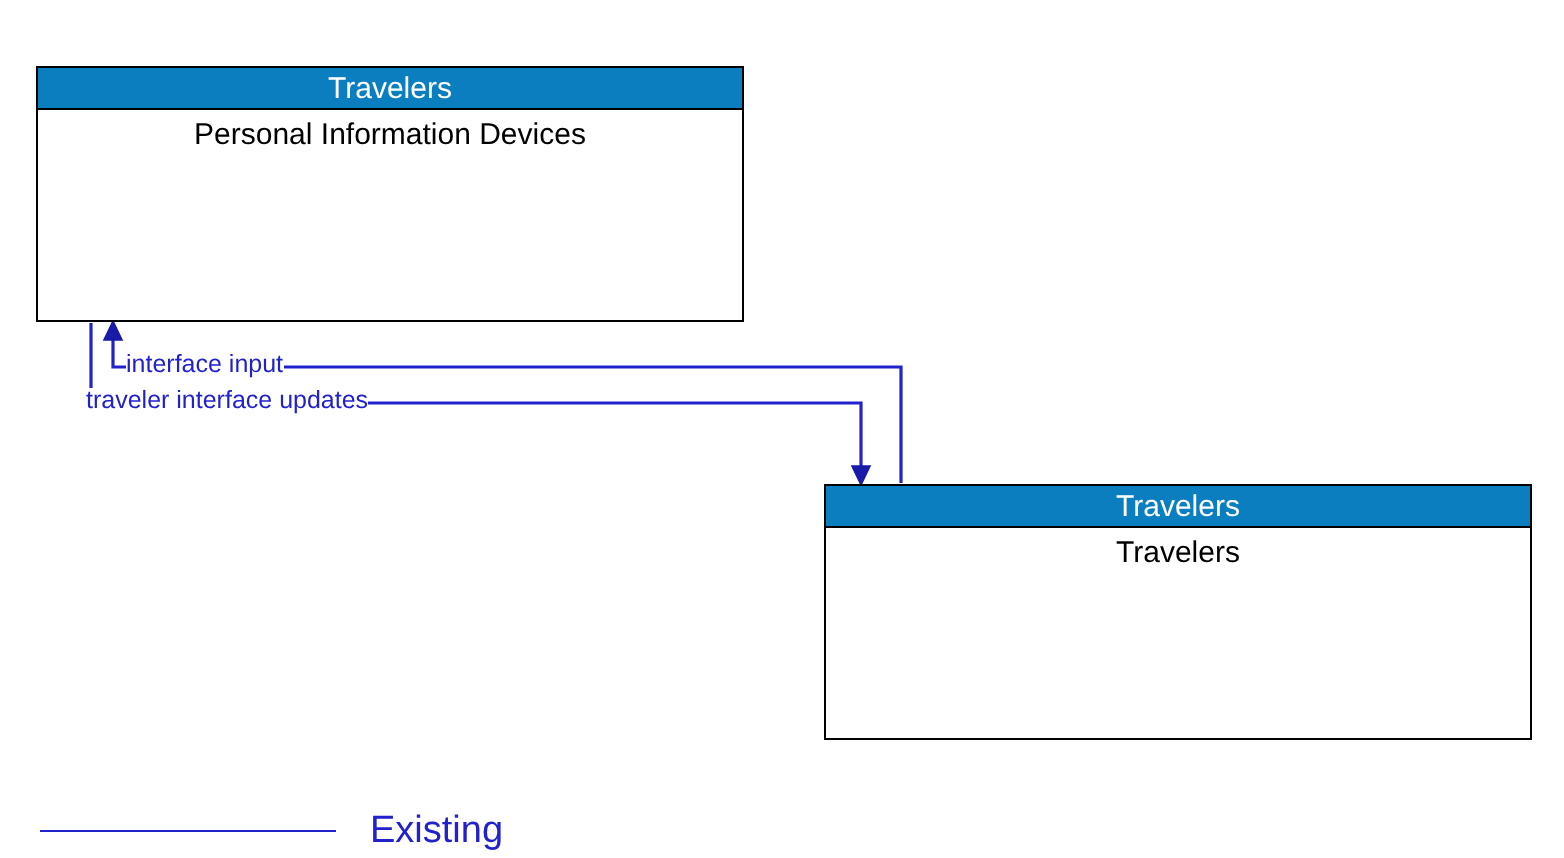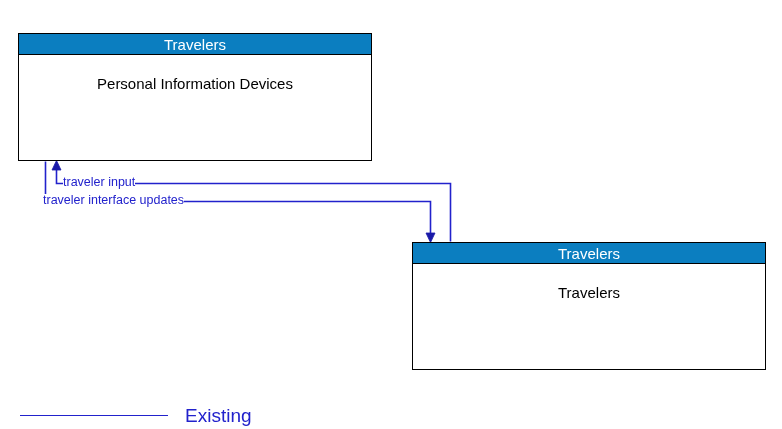--- a/index.html
+++ b/index.html
@@ -39,21 +39,21 @@
     text-align: center;
     border-bottom: 1px solid #000000;
     white-space: nowrap;
     overflow: hidden;
   }
   .entity-body {
     box-sizing: border-box;
     color: #000000;
     font-size: 15px;
     text-align: center;
-    padding-top: 20px;
+    padding-top: 4px;
     white-space: nowrap;
   }
 
   #box-pid {
     left: 18px;
     top: 20px;
     width: 354px;
     height: 128px;
   }
   #box-travelers {
@@ -129,21 +129,21 @@
   <div class="entity-box" id="box-pid">
     <div class="entity-header">Travelers</div>
     <div class="entity-body">Personal Information Devices</div>
   </div>
 
   <div class="entity-box" id="box-travelers">
     <div class="entity-header">Travelers</div>
     <div class="entity-body">Travelers</div>
   </div>
 
-  <div class="flow-label" id="label-traveler-input">traveler input</div>
+  <div class="flow-label" id="label-traveler-input">interface input</div>
 
   <div class="flow-label" id="label-traveler-interface-updates">traveler interface updates</div>
 
   <div id="legend">
     <div id="legend-line"></div>
     <div id="legend-label">Existing</div>
   </div>
 
 </div>
 

